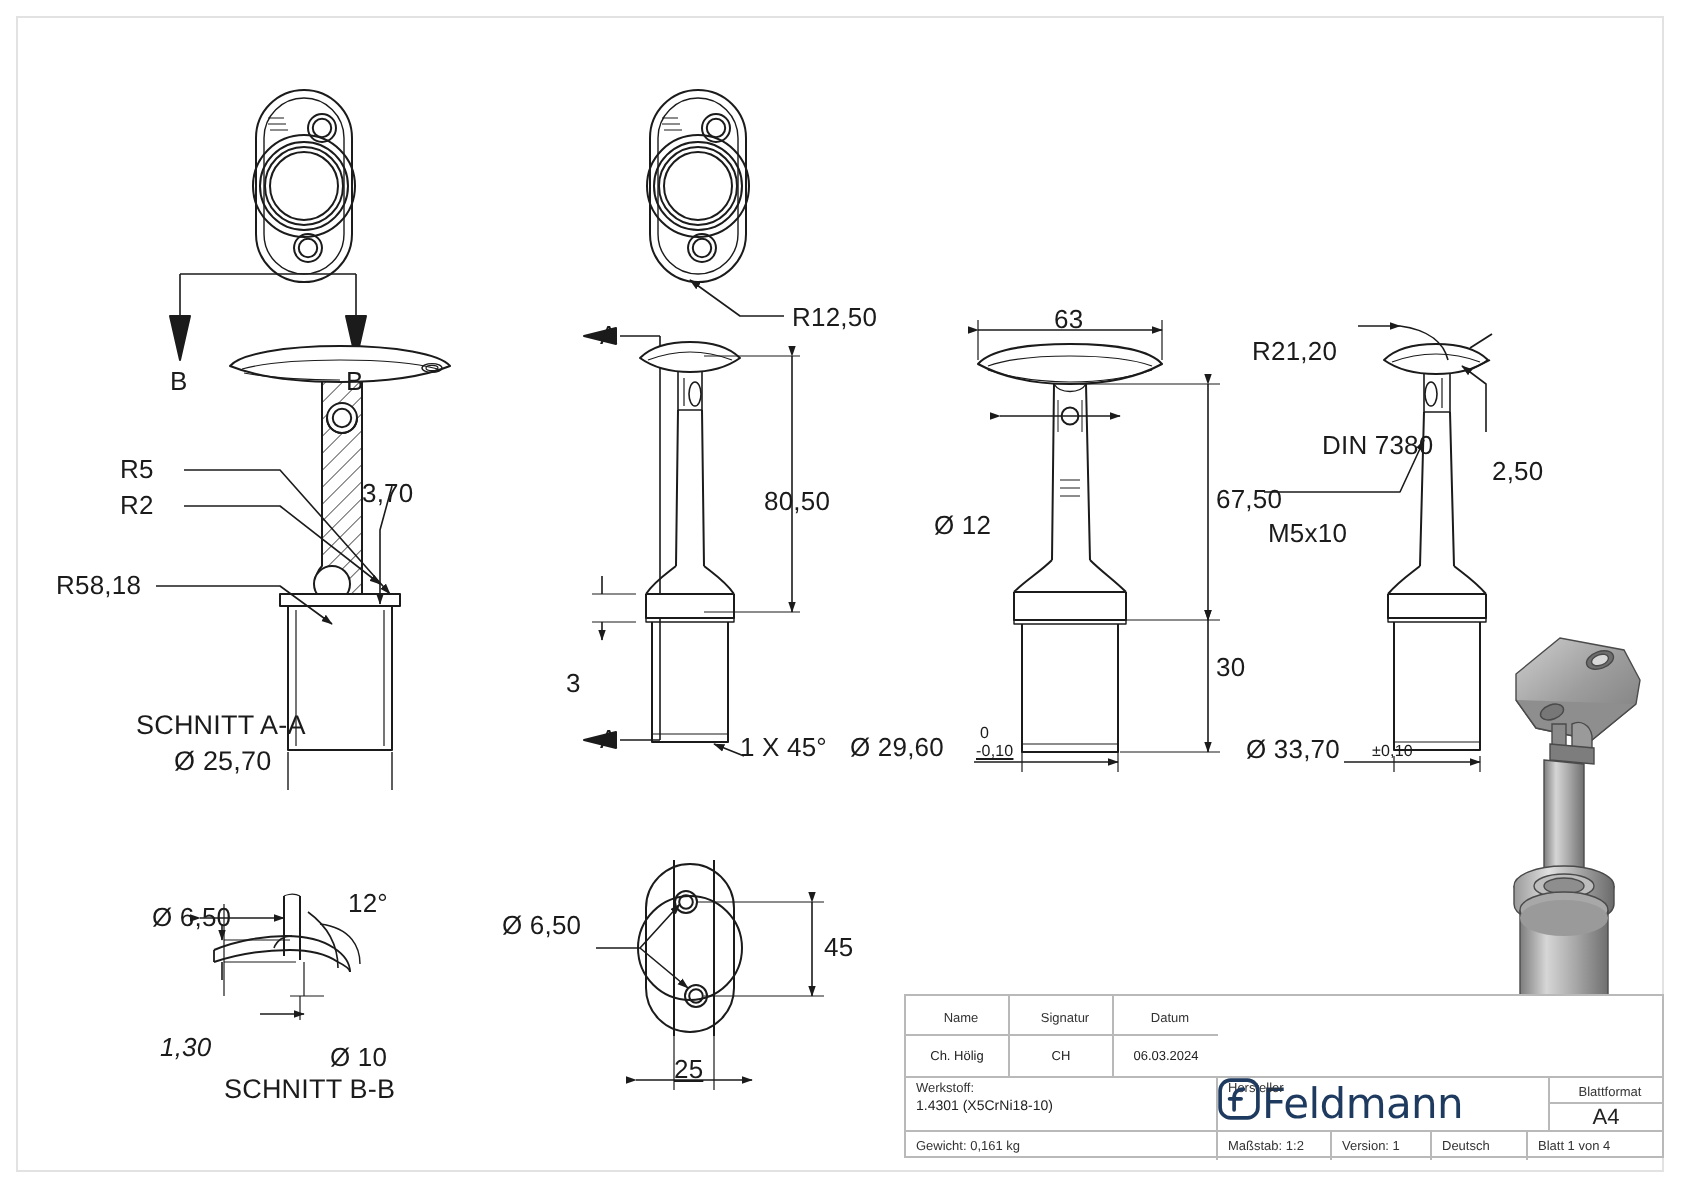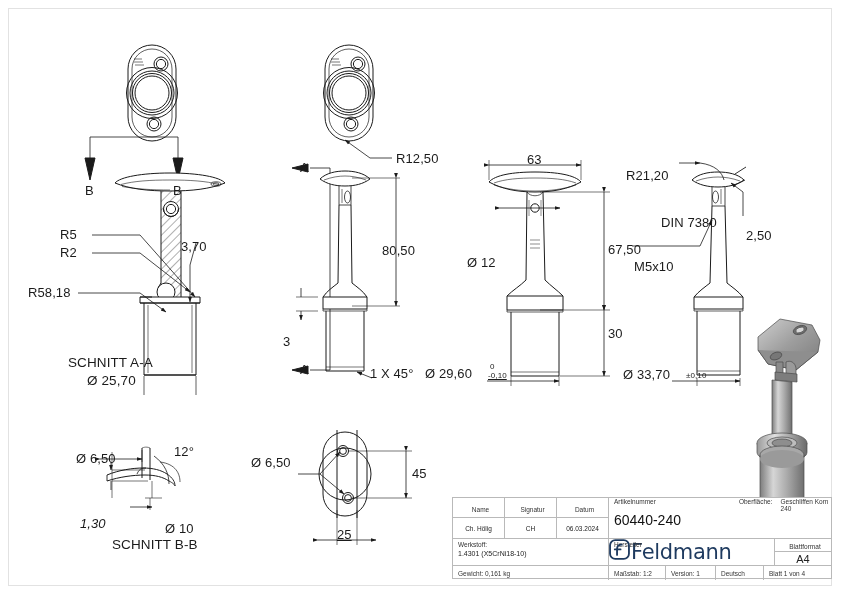--- a/index.html
+++ b/index.html
@@ -347,28 +347,20 @@
           </div>
       </div>
       <div class="cell" style="width:52px;">
         <div class="hsplit">
             <span class="ch">Datum</span>
           </div>
         <div class="hsplit2">
             <span class="cv">06.03.2024</span>
           </div>
       </div>
-      <div class="cell" style="flex:1;">
-        <div style="display:flex;">
-          <span class="small-l">Artikelnummer</span>
-          <span class="small-l" style="margin-left:78px;">Oberfläche:</span>
-          <span class="small-l" style="margin-left:3px;">Geschliffen Korn 240</span>
-        </div>
-        <div class="bigno">60440-240</div>
-      </div>
     </div>
 
     <div id="tb-r2">
       <div class="cell" style="width:156px;">
         <div class="small-l" style="padding-top:2px;">Werkstoff:</div>
         <div class="mid-l" style="padding-top:2px;">1.4301 (X5CrNi18-10)</div>
       </div>
       <div class="cell" style="flex:1;position:relative;">
         <span class="small-l" style="position:absolute;left:0;top:2px;">Hersteller</span>
         <div id="logo-wrap">

